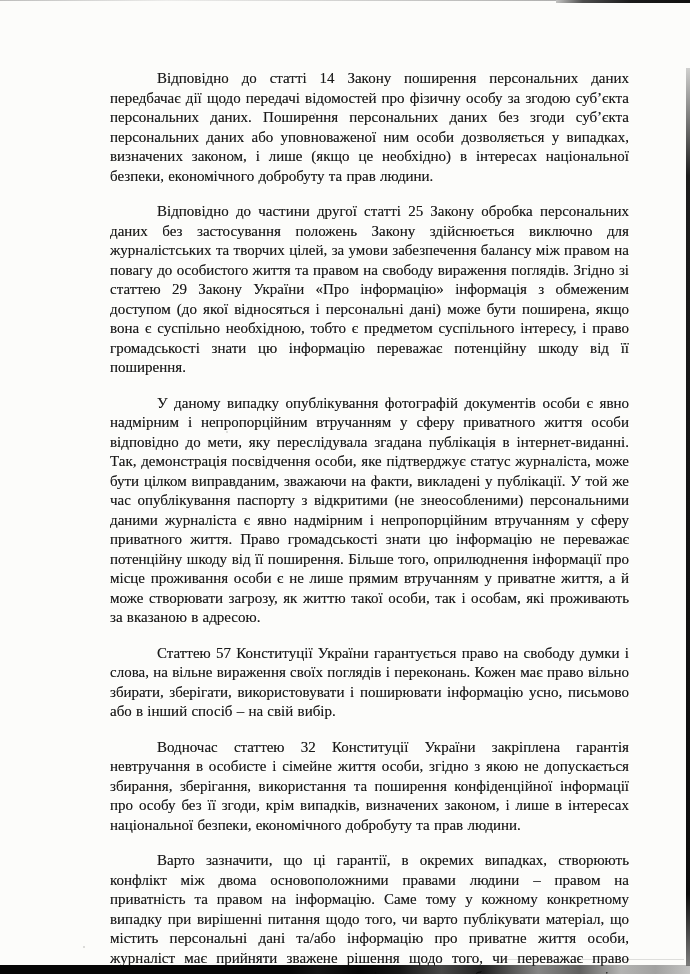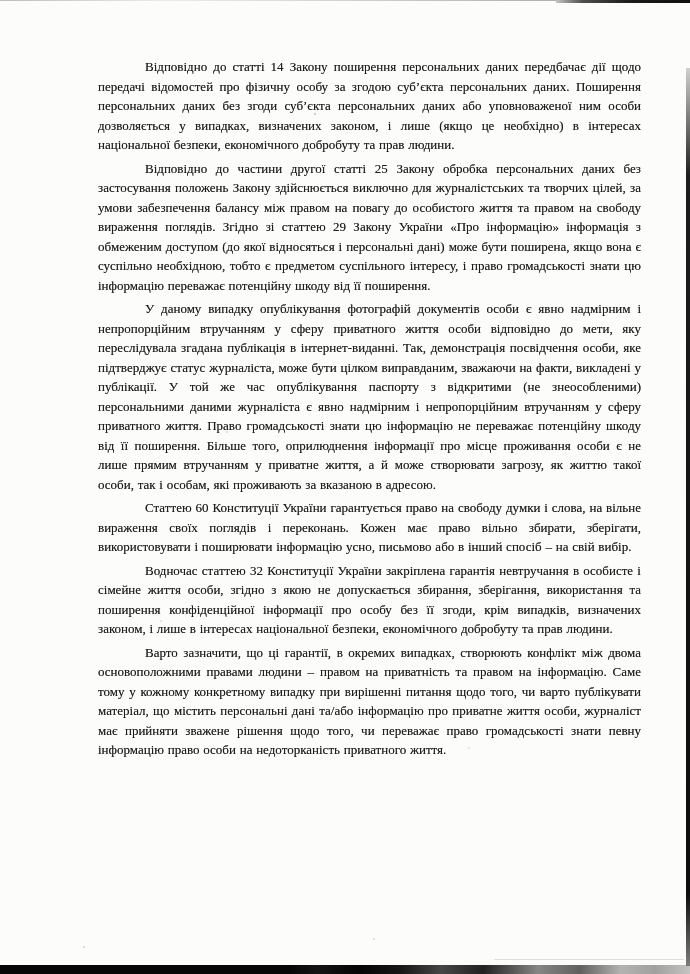--- a/index.html
+++ b/index.html
@@ -31,24 +31,24 @@
       373px 938px 0 rgba(60,60,60,0.18);
     pointer-events: none;
   }
   .text-block {
     position: absolute;
     left: 94px;
     top: 53px;
     width: 551px;
   }
   .para {
-    margin: 4px;
+    margin: 16px;
     text-align: justify;
     text-indent: 47px;
-    font-size: 13px;
+    font-size: 15px;
     line-height: 19.5px;
     color: #1b1b1b;
     text-shadow: 0 0 0.5px rgba(27,27,27,0.55);
     word-spacing: 0.5px;
   }
   .run-bold {
     font-weight: normal;
   }
   
   .top-edge-line {
@@ -109,19 +109,19 @@
 
 <div class="page">
   <div class="specks"></div>
   <div class="top-edge-faint"></div>
   <div class="top-edge-line"></div>
   <div class="right-edge-line"></div>
   <div class="text-block">
       <p class="para"><span>Відповідно до статті 14 Закону поширення персональних даних передбачає дії щодо передачі відомостей про фізичну особу за згодою суб’єкта персональних даних. Поширення персональних даних без згоди суб’єкта персональних даних або уповноваженої ним особи дозволяється у випадках, визначених законом, і лише (якщо це необхідно) в інтересах національної безпеки, економічного добробуту та прав людини.</span></p>
       <p class="para"><span>Відповідно до частини другої статті 25 Закону обробка персональних даних без застосування положень Закону здійснюється виключно для журналістських та творчих цілей, </span><span class="run-bold">за умови забезпечення балансу між правом на повагу до особистого життя та правом на свободу вираження поглядів</span><span>. Згідно зі статтею 29 Закону України «Про інформацію» інформація з обмеженим доступом (до якої відносяться і персональні дані) може бути поширена, якщо вона є суспільно необхідною, тобто є предметом суспільного інтересу, і </span><span class="run-bold">право громадськості знати цю інформацію переважає потенційну шкоду від її поширення</span><span>.</span></p>
       <p class="para"><span>У даному випадку опублікування фотографій документів особи є явно надмірним і непропорційним втручанням у сферу приватного життя особи відповідно до мети, яку переслідувала згадана публікація в інтернет-виданні. Так, демонстрація посвідчення особи, яке підтверджує статус журналіста, може бути цілком виправданим, зважаючи на факти, викладені у публікації. У той же час опублікування паспорту з відкритими (не знеособленими) персональними даними журналіста є явно надмірним і непропорційним втручанням у сферу приватного життя. Право громадськості знати цю інформацію не переважає потенційну шкоду від її поширення. Більше того, оприлюднення інформації про місце проживання особи є не лише прямим втручанням у приватне життя, а й може створювати загрозу, як життю такої особи, так і особам, які проживають за вказаною в адресою.</span></p>
-      <p class="para"><span>Статтею 60 Конституції України гарантується право на свободу думки і слова, на вільне вираження своїх поглядів і переконань. Кожен має право вільно збирати, зберігати, використовувати і поширювати інформацію усно, письмово або в інший спосіб – на свій вибір.</span></p>
+      <p class="para"><span>Статтею 57 Конституції України гарантується право на свободу думки і слова, на вільне вираження своїх поглядів і переконань. Кожен має право вільно збирати, зберігати, використовувати і поширювати інформацію усно, письмово або в інший спосіб – на свій вибір.</span></p>
       <p class="para"><span>Водночас статтею 32 Конституції України закріплена гарантія невтручання в особисте і сімейне життя особи, згідно з якою не допускається збирання, зберігання, використання та поширення конфіденційної інформації про особу без її згоди, крім випадків, визначених законом, і лише в інтересах національної безпеки, економічного добробуту та прав людини.</span></p>
       <p class="para"><span>Варто зазначити, що ці гарантії, в окремих випадках, створюють конфлікт між двома основоположними правами людини – правом на приватність та правом на інформацію. Саме тому у кожному конкретному випадку при вирішенні питання щодо того, чи варто публікувати матеріал, що містить персональні дані та/або інформацію про приватне життя особи, журналіст має прийняти зважене рішення щодо того, чи переважає право громадськості знати певну інформацію право особи на недоторканість приватного життя.</span></p>
     </div>
   <div class="bottom-streak"></div>
   <div class="bottom-bar"></div>
 </div>
 
 </body></html>

